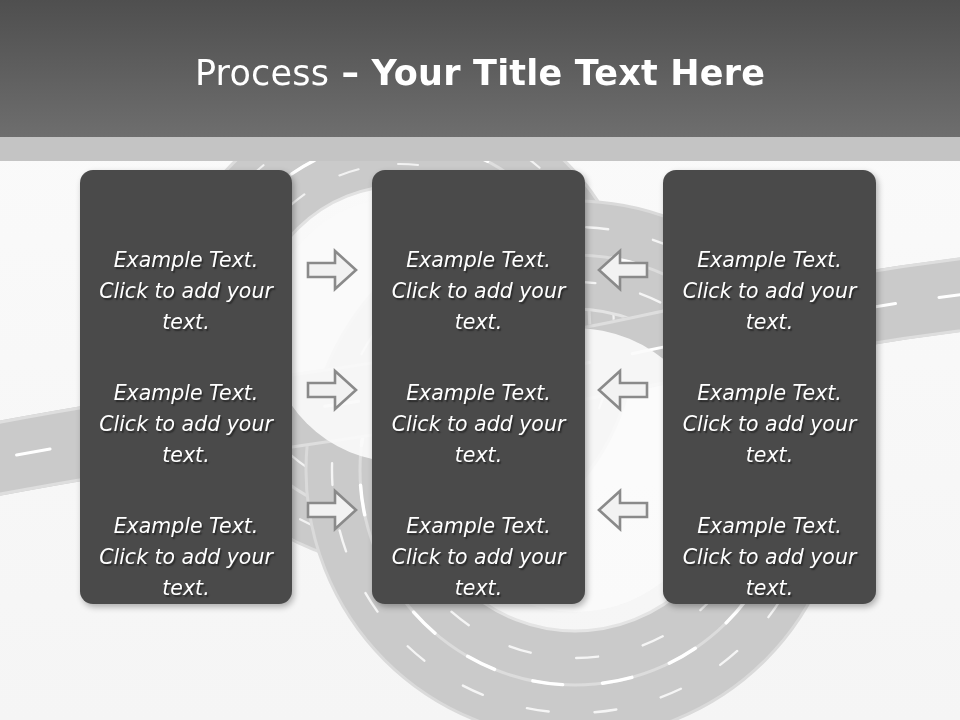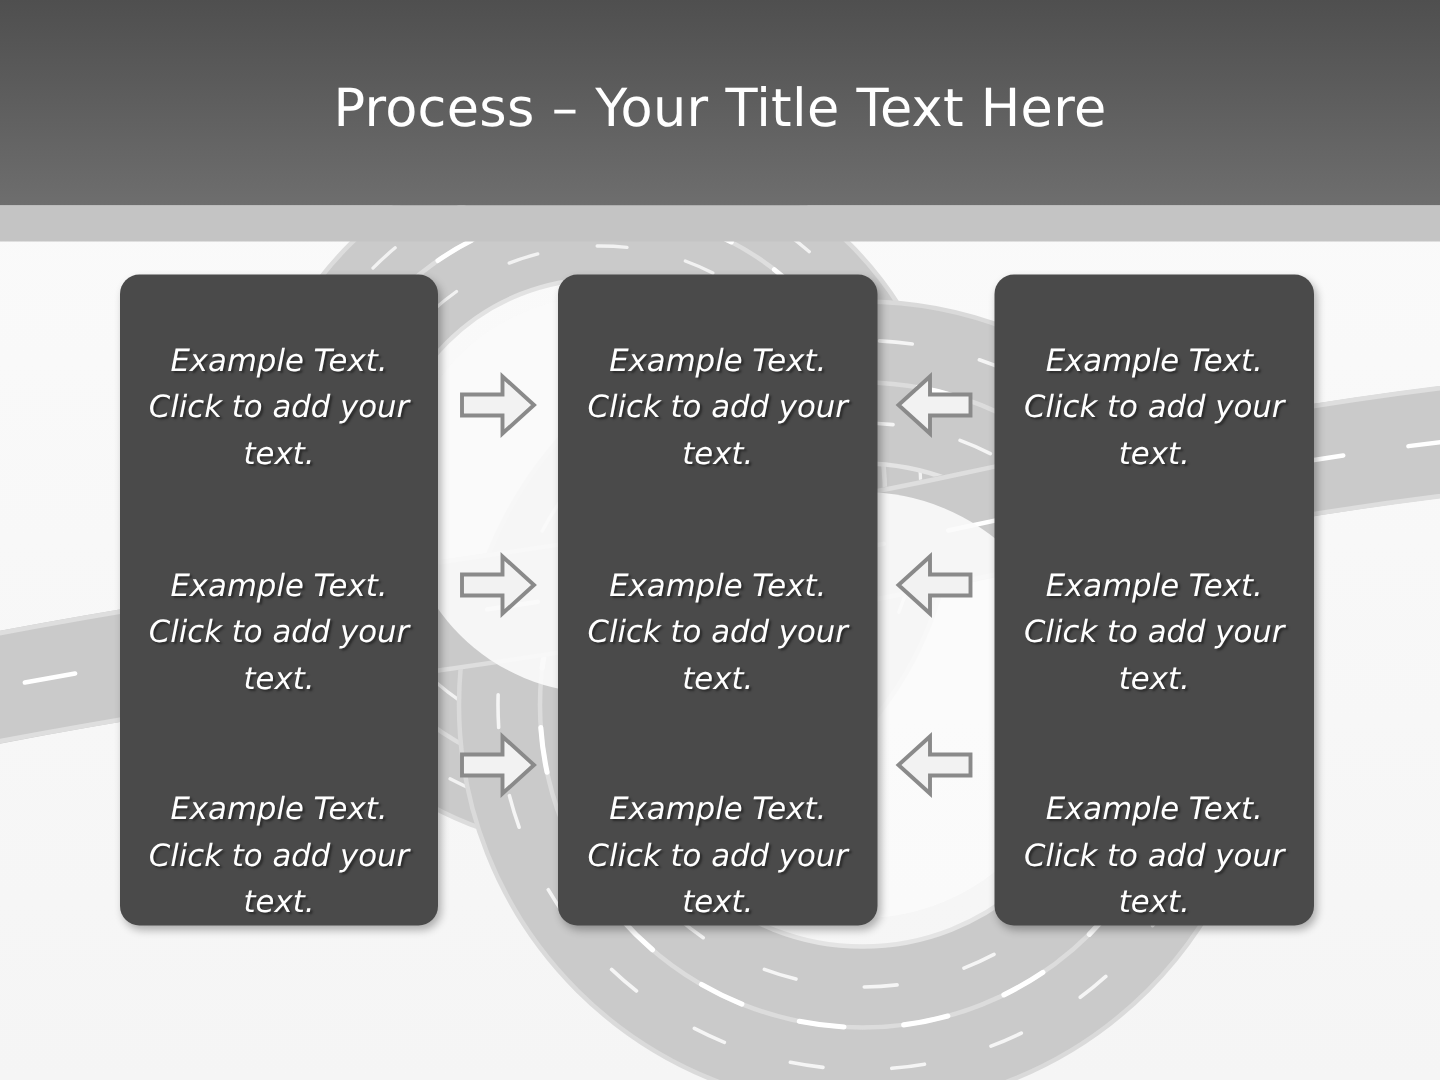--- a/index.html
+++ b/index.html
@@ -47,34 +47,34 @@
     width: 960px;
     text-align: center;
     color: #ffffff;
     font-size: 35px;
     line-height: 42px;
     letter-spacing: 0.2px;
     white-space: nowrap;
     z-index: 6;
   }
   #title .t-bold { font-weight: normal; }
-  #title .t-rest { font-weight: normal; }
+  #title .t-rest { font-weight: bold; }
 
   
   .content-box {
     position: absolute;
-    top: 183px;
+    top: 170px;
     height: 434px;
     background: #4a4a4a;
     border-radius: 13px;
     box-shadow: 2px 3px 6px rgba(0,0,0,0.30);
     z-index: 10;
     display: flex;
     flex-direction: column;
-    justify-content: space-between;
+    justify-content: flex-end;
     box-sizing: border-box;
     padding-top: 42px;
   }
   #box-1 { left: 80px;  width: 212px; }
   #box-2 { left: 372px; width: 213px; }
   #box-3 { left: 663px; width: 213px; }
 
   .text-block {
     color: #ffffff;
     font-style: italic;

